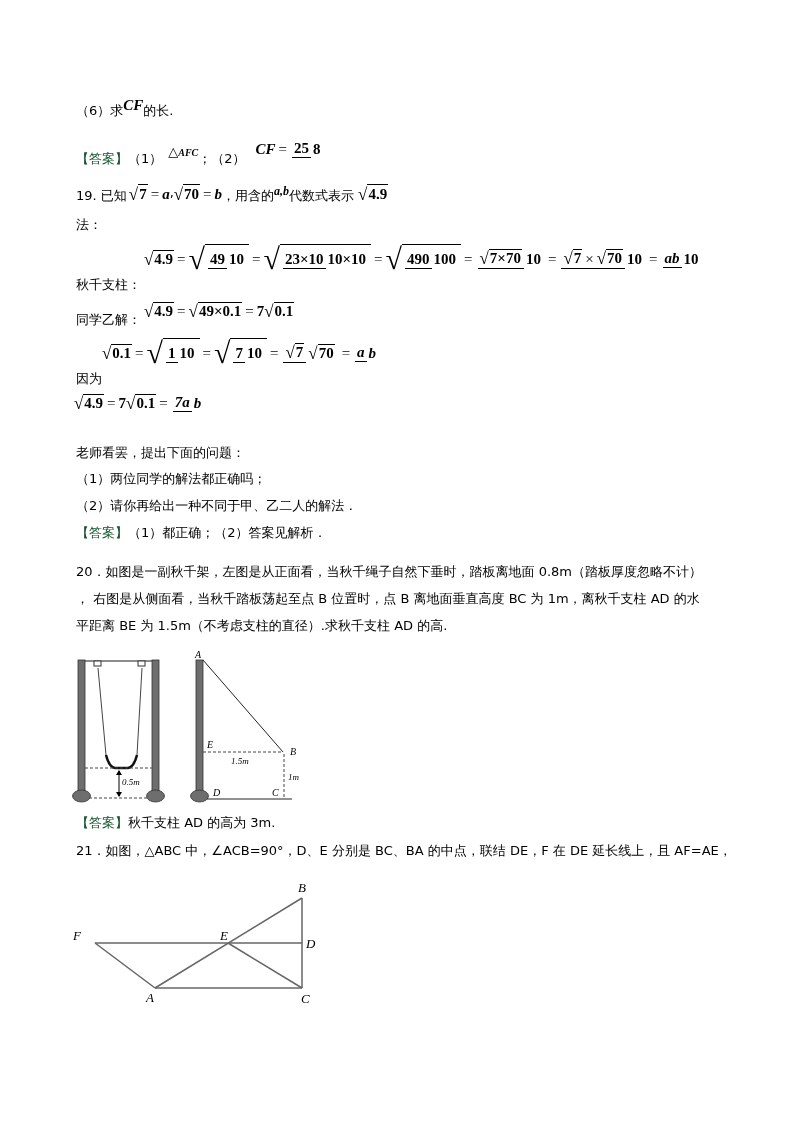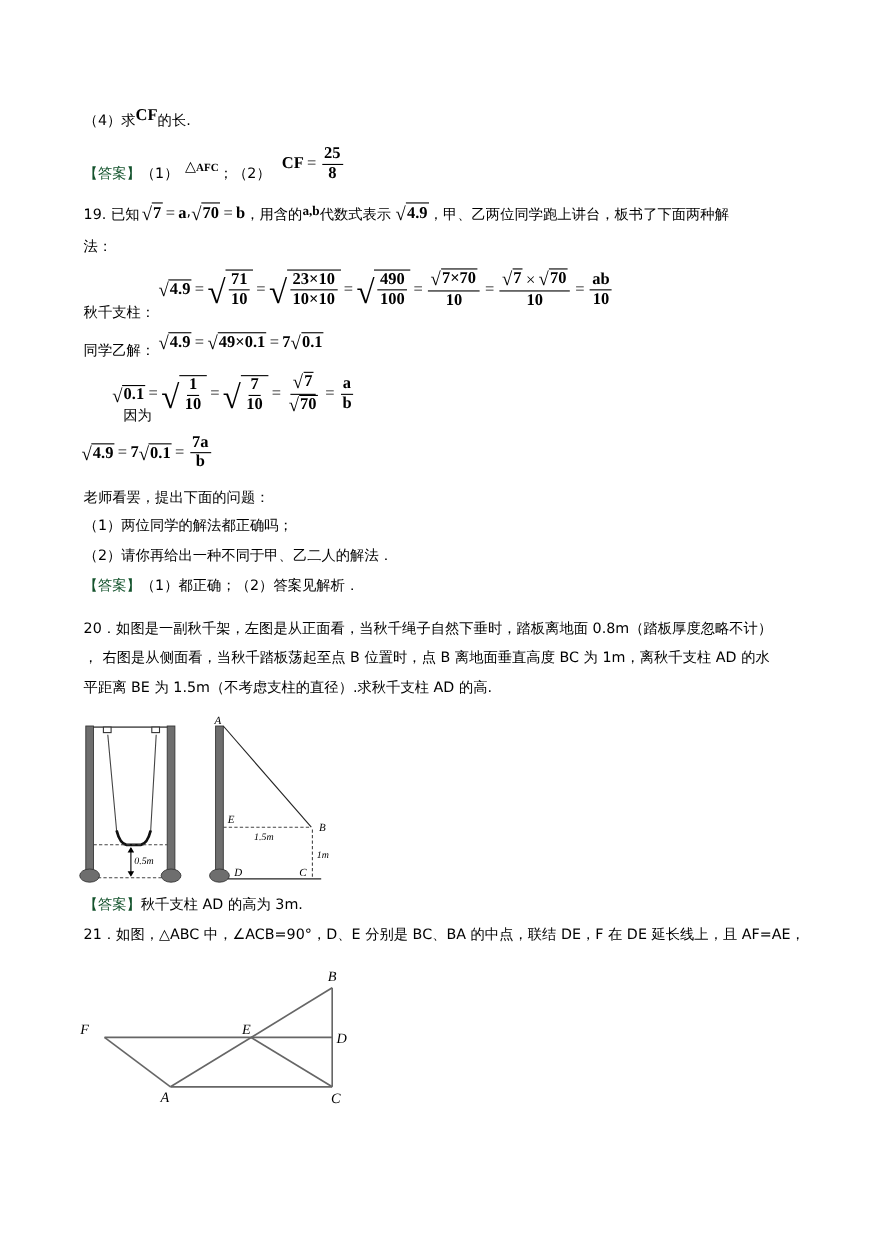--- a/index.html
+++ b/index.html
@@ -1,37 +1,37 @@
 <!DOCTYPE html>
 <html><head>
 <meta charset="utf-8">
 <style>
   html, body { margin: 0; padding: 0; background: #ffffff; }
   body { width: 794px; height: 1123px; position: relative; overflow: hidden;
          font-family: "DejaVu Sans", "Liberation Sans", sans-serif; color: #000; font-size: 13px; }
   .abs { position: absolute; white-space: nowrap; }
   .txt { font-size: 13px; line-height: 18px; }
   .ans { color: #14532d; }
-  .m { font-family: "Liberation Serif", "DejaVu Serif", serif; font-weight: bold; }
+  .m { font-family: "Liberation Serif", "DejaVu Serif", serif; font-weight: bold; font-style: italic; }
   .eq { font-family: "Liberation Serif", "DejaVu Serif", serif; font-weight: bold; font-size: 15px; display:inline-flex; align-items:center; }
-  .frac { display: inline-flex; flex-direction: column; align-items: center; vertical-align: middle; margin: 0 2px; text-align: center; }
+  .frac { display: inline-flex; flex-direction: row; align-items: center; vertical-align: middle; margin: 0 2px; text-align: center; }
   .frac .num { border-bottom: 1px solid #000; padding: 0 2px; line-height: 17px; }
   .frac .den { padding: 0 2px; line-height: 17px; }
   .sqrt { display: inline-flex; align-items: stretch; }
   .sqrt .rad { font-weight: normal; font-size: 17px; line-height: 1; display:flex; align-items:flex-end; }
   .sqrt .body { border-top: 1px solid #000; padding: 0 1px; display:inline-flex; align-items:center; }
   .sqrt.tall .rad { font-size: 30px; }
   .op { margin: 0 3px; font-weight: normal; }
   svg text { font-family: "Liberation Serif", serif; font-style: italic; }
 </style>
 </head>
 <body>
 
 <div class="abs txt" style="left:76px;top:101px;">
-  <span>（4）求</span><span class="m" style="font-size:15px;position:relative;top:-5px;">CF</span><span>的长.</span>
+  <span>（6）求</span><span class="m" style="font-size:15px;position:relative;top:-5px;">CF</span><span>的长.</span>
 </div>
 
 <div class="abs txt" style="left:76px;top:134px;display:flex;align-items:center;height:36px;">
   <span class="ans" style="margin-top:14px;">【答案】</span>
   <span style="margin-top:14px;">（1）</span>
   <span style="margin-top:0px;margin-left:6px;"><span>△</span><span class="m" style="font-size:10px;">AFC</span></span>
   <span style="margin-top:14px;">；（2）</span>
   <span class="eq" style="margin-left:10px;margin-top:-6px;">
     <span class="m">CF</span>
       <span class="op">=</span>
@@ -63,36 +63,35 @@
     </span>
   <span>，用含的</span>
     <span class="m" style="font-size:12px;position:relative;top:-5px;">a,b</span>
     <span>代数式表示</span>
   <span class="eq" style="margin-left:4px;position:relative;top:-3px;">
       <span class="sqrt">
         <span class="rad">√</span>
         <span class="body">4.9</span>
       </span>
     </span>
-  <span>，甲、乙两位同学跑上讲台，板书了下面两种解</span>
 </div>
 <div class="abs txt" style="left:76px;top:216px;">法：</div>
 
 <div class="abs txt" style="left:76px;top:276px;">秋千支柱：</div>
 <div class="abs eq" style="left:144px;top:244px;">
   <span class="sqrt">
       <span class="rad">√</span>
       <span class="body">4.9</span>
     </span>
     <span class="op">=</span>
   <span class="sqrt tall">
       <span class="rad">√</span>
       <span class="body">
         <span class="frac">
-          <span class="num">71</span>
+          <span class="num">49</span>
           <span class="den">10</span>
         </span>
       </span>
     </span>
     <span class="op">=</span>
   <span class="sqrt tall">
       <span class="rad">√</span>
       <span class="body">
         <span class="frac">
           <span class="num">23×10</span>
@@ -148,21 +147,21 @@
       <span class="body">49×0.1</span>
     </span>
     <span class="op">=</span>
   <span>7</span>
     <span class="sqrt">
       <span class="rad">√</span>
       <span class="body">0.1</span>
     </span>
 </div>
 
-<div class="abs txt" style="left:76px;top:370px;margin-left:36px;">因为</div>
+<div class="abs txt" style="left:76px;top:370px;">因为</div>
 <div class="abs eq" style="left:102px;top:338px;">
   <span class="sqrt">
       <span class="rad">√</span>
       <span class="body">0.1</span>
     </span>
     <span class="op">=</span>
   <span class="sqrt tall">
       <span class="rad">√</span>
       <span class="body">
         <span class="frac">

